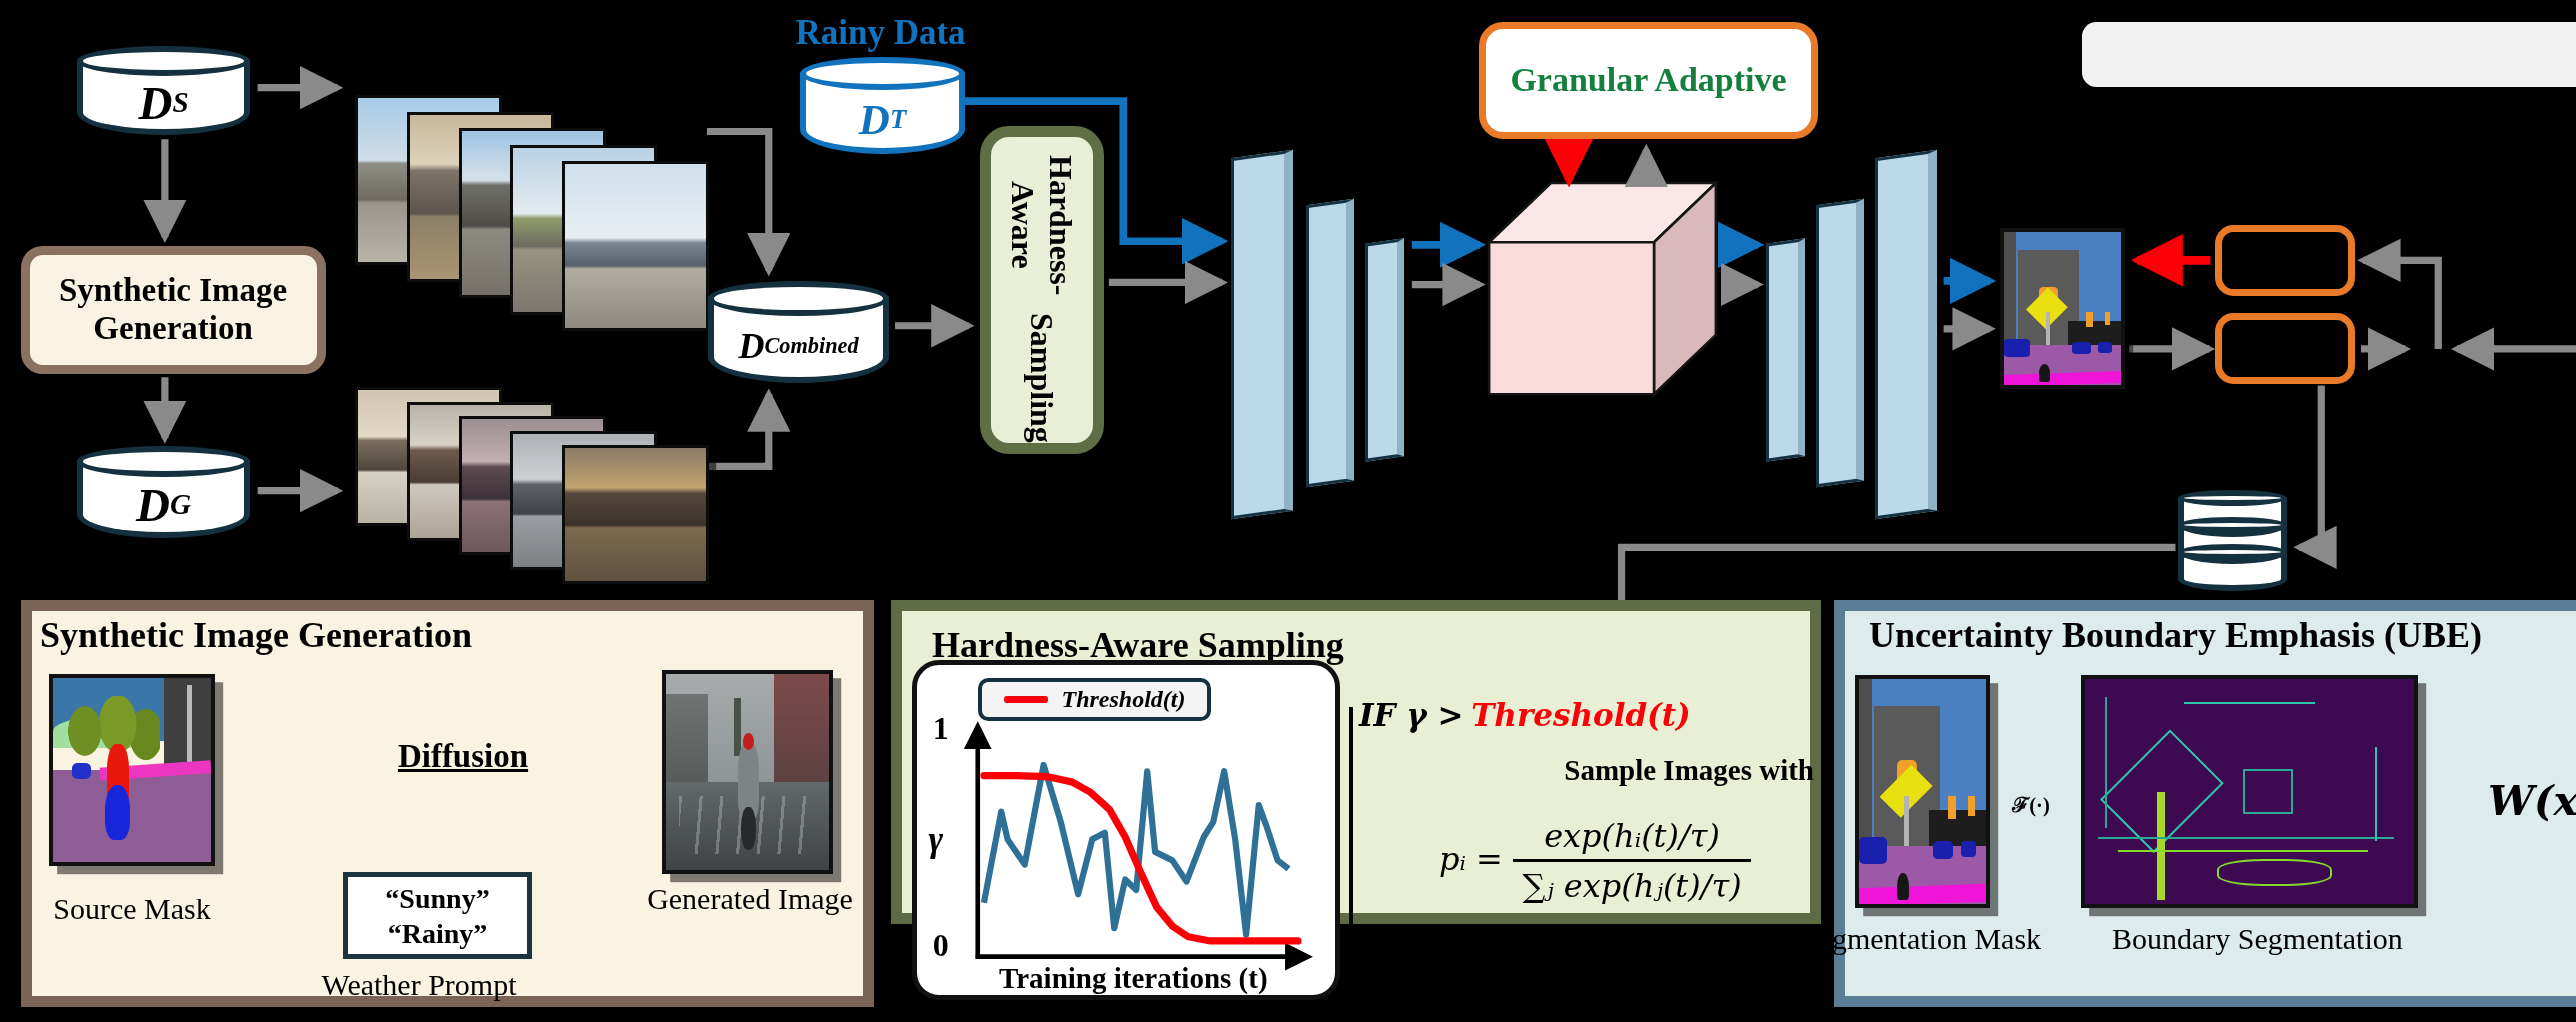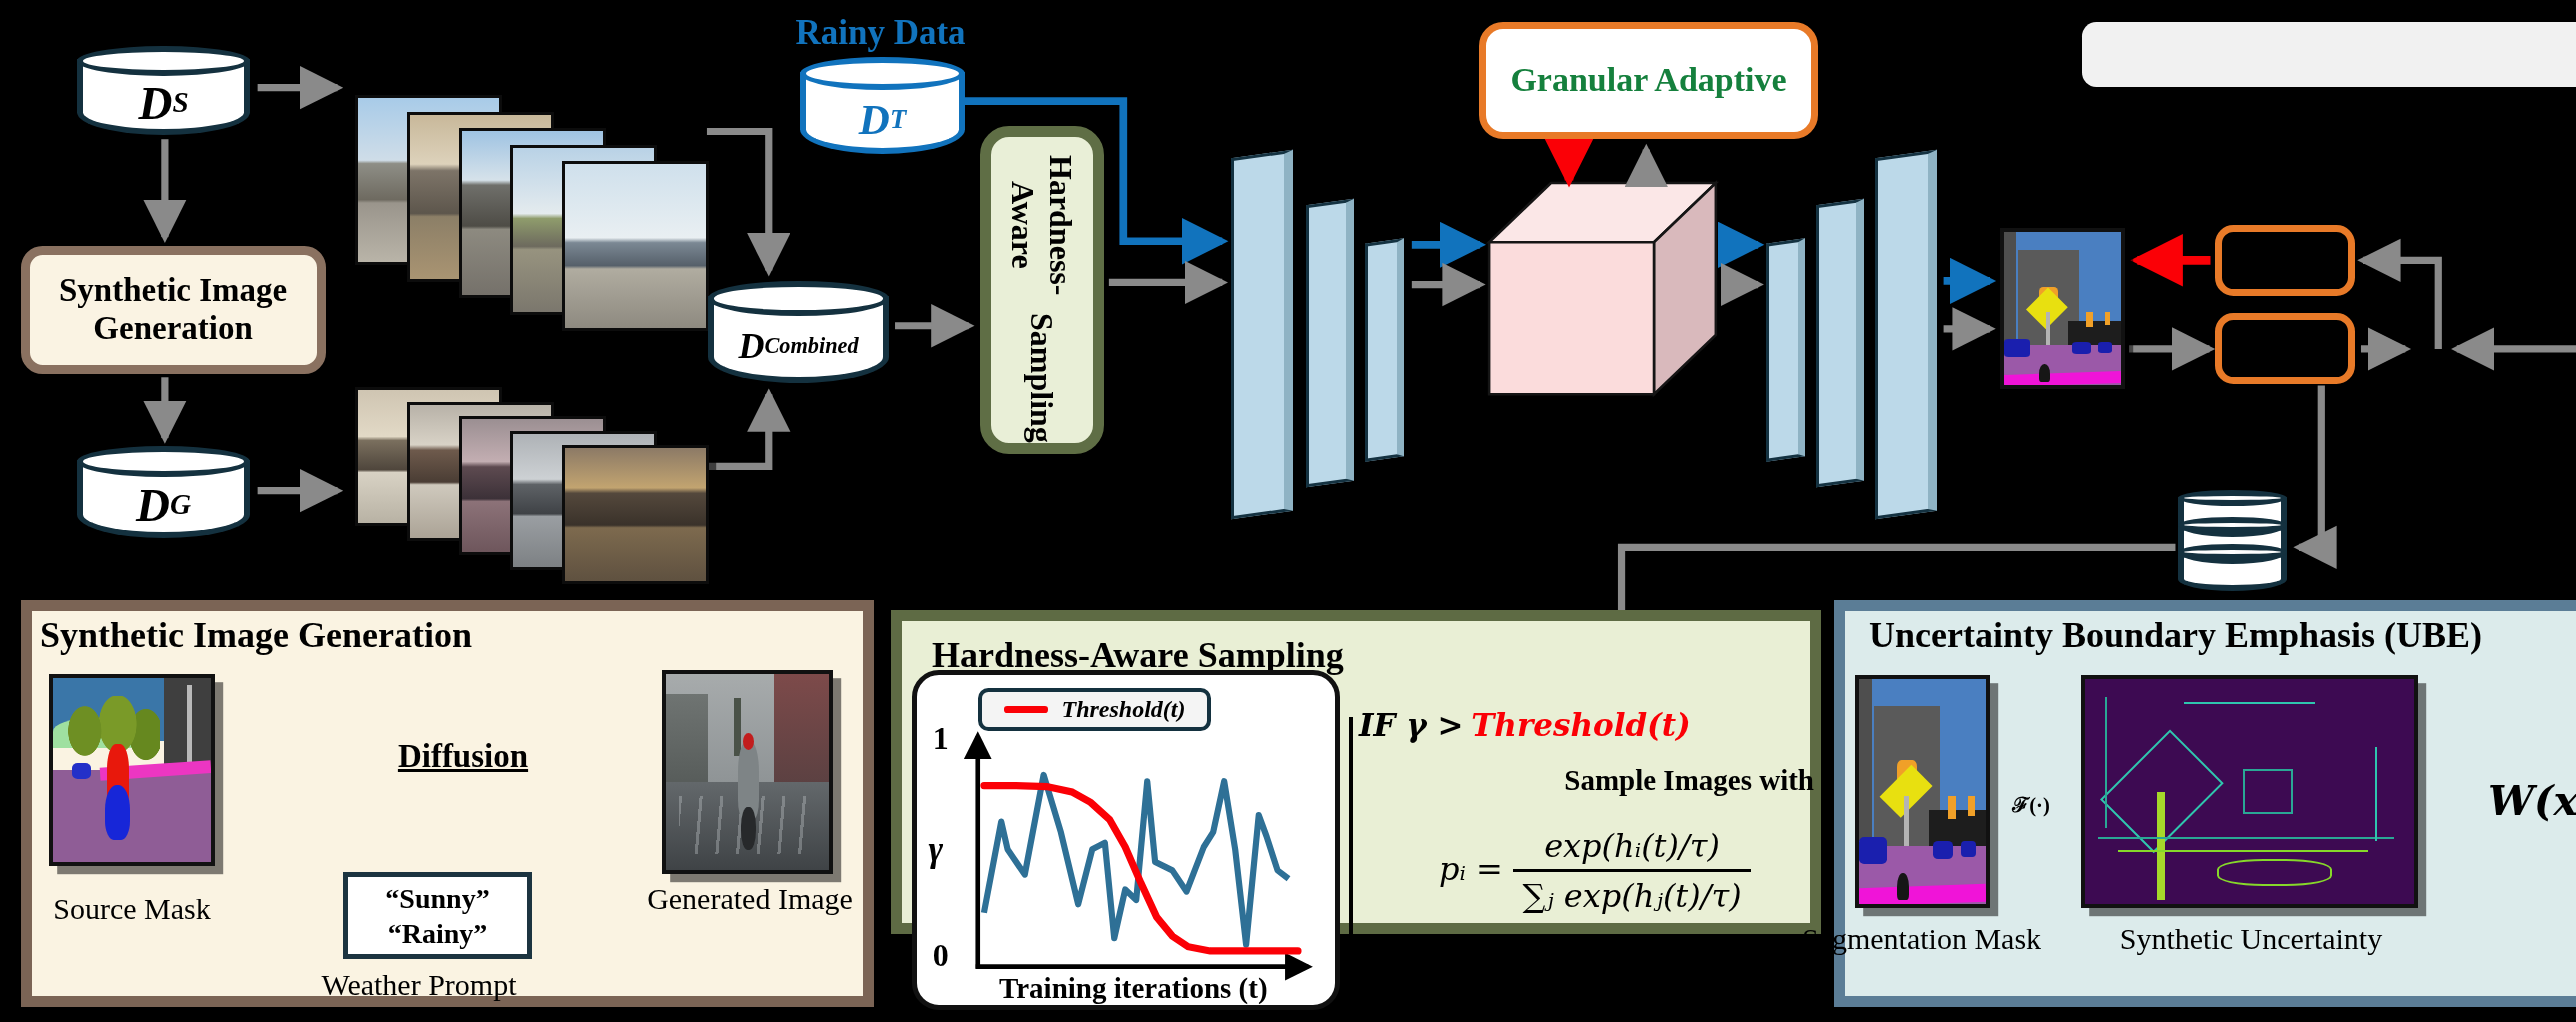--- a/index.html
+++ b/index.html
@@ -34,21 +34,21 @@
   .sA5{background:linear-gradient(180deg,#cfe0ec 0%,#e9eff2 45%,#7b8894 48%,#56606a 62%,#b0aca0 64%,#8e8a80 100%);}
   .sB1{background:linear-gradient(180deg,#cfc5b2 0%,#e2d9c6 35%,#7a6f5e 38%,#4f463c 60%,#d8d2c4 62%,#b8b2a4 100%);}
   .sB2{background:linear-gradient(180deg,#b8b2a8 0%,#d8d2c6 30%,#6e5a4c 34%,#4a3d34 58%,#cfc9bd 60%,#aba396 100%);}
   .sB3{background:linear-gradient(180deg,#9b8f92 0%,#c3aeb2 32%,#5d4a50 36%,#3c3138 60%,#8c7278 62%,#6e565c 100%);}
   .sB4{background:linear-gradient(180deg,#aeb2b6 0%,#cdd1d4 34%,#5e6266 38%,#3f4246 60%,#9a9ea2 62%,#7d8184 100%);}
   .sB5{background:linear-gradient(180deg,#8c7a66 0%,#c2a470 30%,#54483c 34%,#3a322a 58%,#7d6a4e 60%,#5f5140 100%);}
 
   
   .panel{position:absolute;box-sizing:border-box;}
   #panel-sig{left:20.6px;top:600px;width:853px;height:407px;background:#faf3e2;border:11.3px solid #7b6455;}
-  #panel-has{left:891px;top:600px;width:930px;height:324px;background:#e9efd5;border:11.3px solid #5e6b44;margin-top:10px;}
+  #panel-has{left:891px;top:600px;width:930px;height:324px;background:#e9efd5;border:11.3px solid #5e6b44;}
   #panel-ube{left:1834px;top:600px;width:927px;height:407px;background:#dcebeb;border:11.3px solid #5b7d96;}
   .panel-title{position:absolute;font-weight:bold;font-size:36px;color:#000;white-space:nowrap;}
 
   
   .scene{position:absolute;border:4.1px solid #111;box-sizing:border-box;overflow:hidden;box-shadow:8.2px 8.2px 0 rgba(0,0,0,0.5);}
   .scene>div{position:absolute;}
   
   .src-sky{left:0;top:0;width:100%;height:34%;background:#3a76a8;}
   .src-hill{left:0;top:22%;width:55%;height:16%;background:#9fe0a0;border-radius:50% 60% 0 0;}
   .src-trees{left:8%;top:10%;width:60%;height:38%;background:
@@ -401,16 +401,16 @@
     <div class="bnd-diamond"></div>
     <div class="bnd-pole"></div>
   <div class="bnd-h1"></div>
     <div class="bnd-h2"></div>
     <div class="bnd-v1"></div>
     <div class="bnd-v2"></div>
   <div class="bnd-t1"></div>
     <div class="bnd-sq"></div>
     <div class="bnd-sc"></div>
 </div>
-<div class="img-label" style="left:2112px;top:922px;width:278px;">Synthetic Uncertainty</div>
+<div class="img-label" style="left:2112px;top:922px;width:278px;">Boundary Segmentation</div>
 
 <div class="abs formula" style="left:2488px;top:777px;font-size:41px;font-weight:bold;font-style:italic;color:#000;white-space:nowrap;">W(x, y)</div>
 
 
 </body></html>

